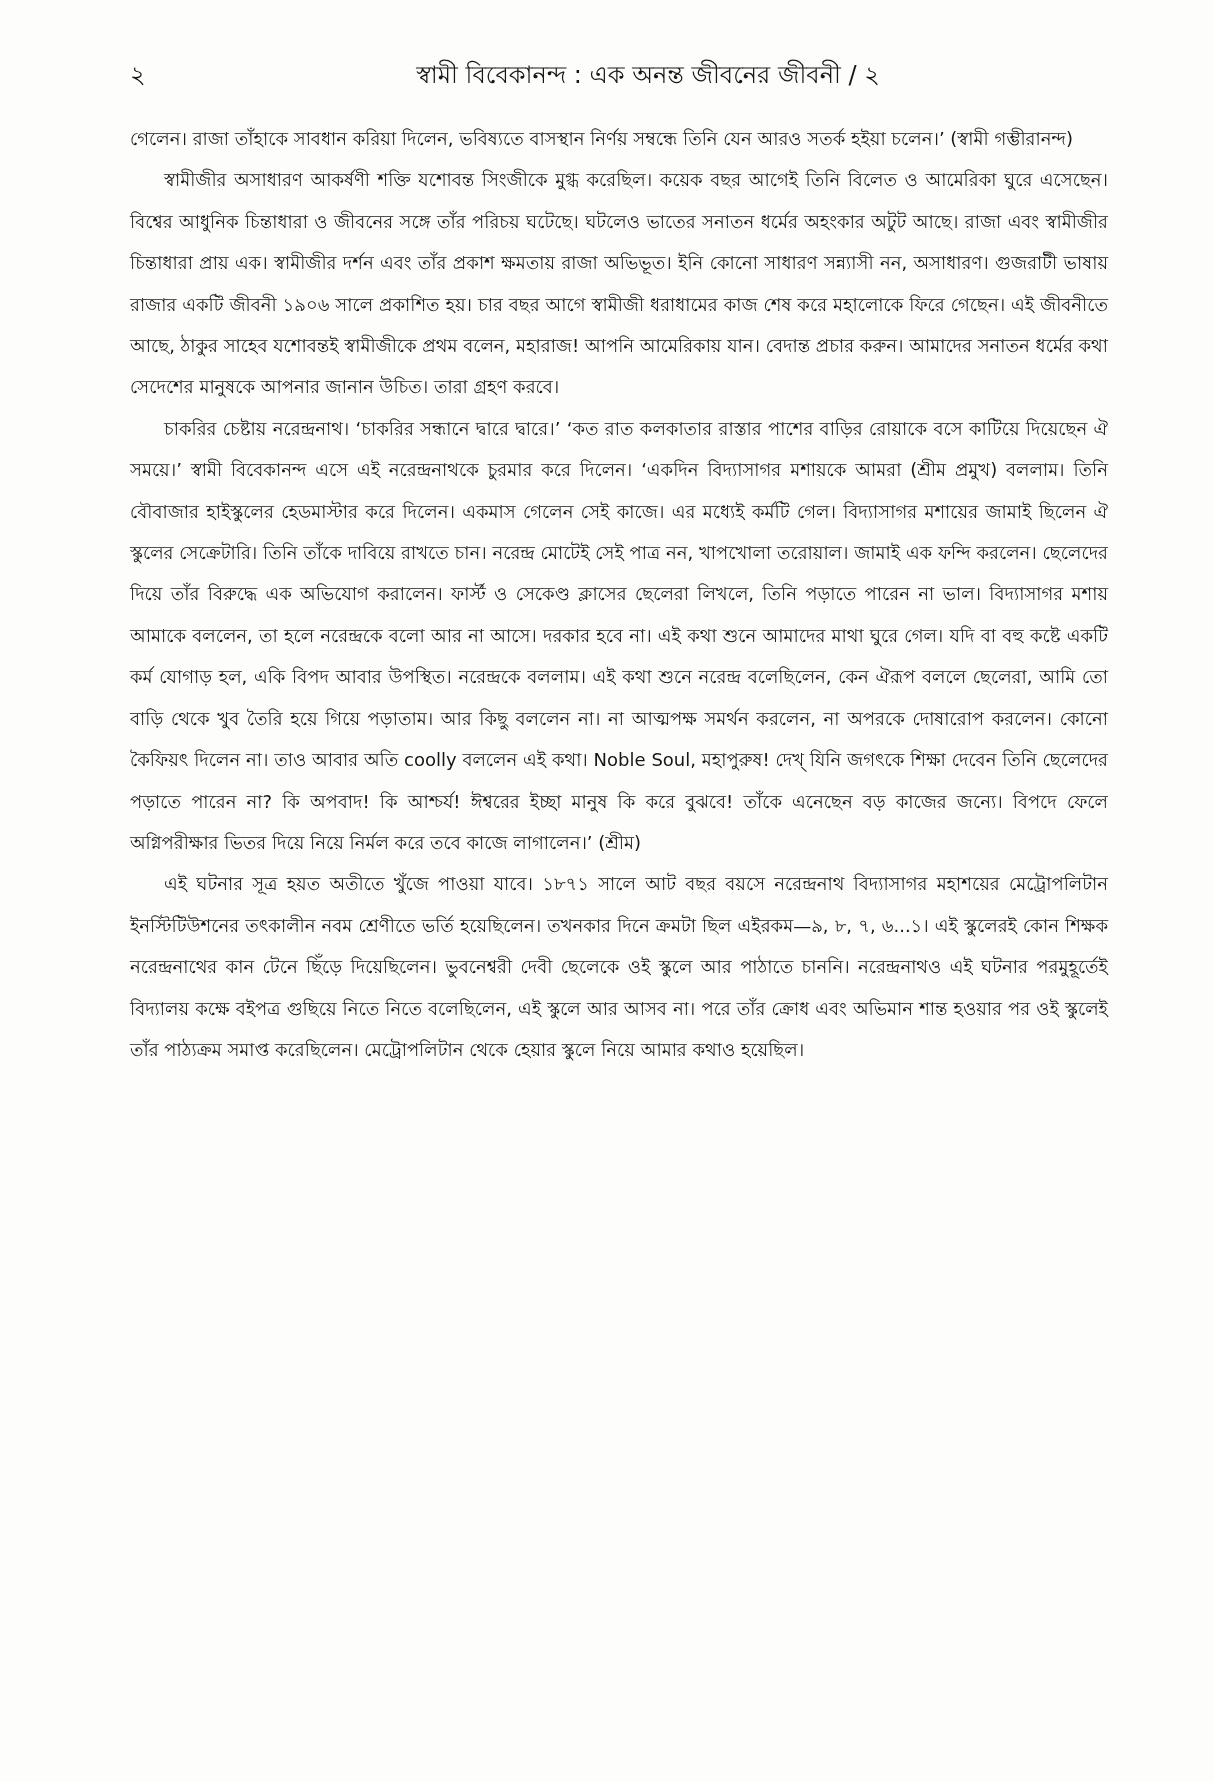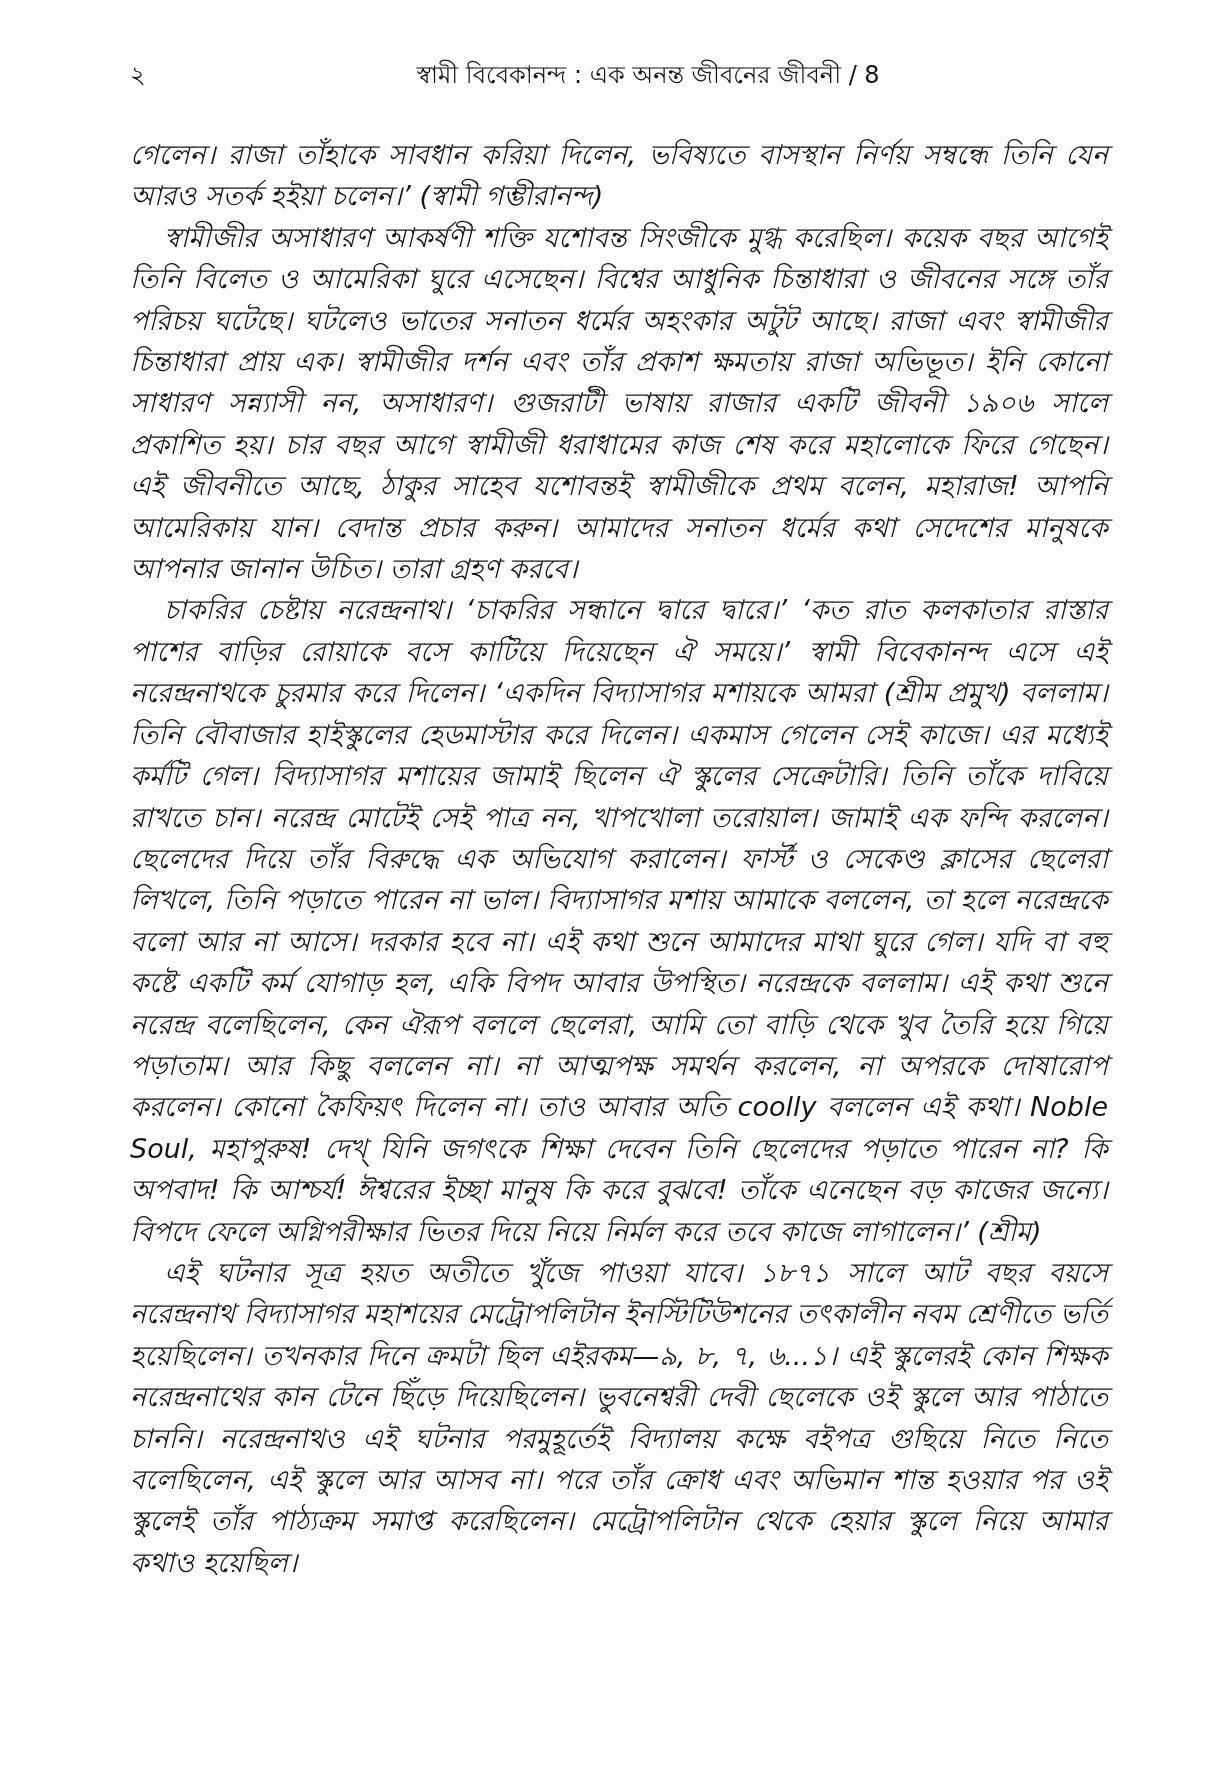--- a/index.html
+++ b/index.html
@@ -9,33 +9,33 @@
     background: #fdfdfc; color: #161616;
     font-family: "DejaVu Sans", sans-serif;
   }
   .header {
     position: absolute; top: 56px; left: 130px; right: 108px; height: 40px;
     font-size: 24px;
   }
   .page-num { position: absolute; left: 0; top: 0; }
   .running-title { position: absolute; left: 0; right: 0; top: 0; text-align: center; padding-left: 60px; }
   .body-text {
-    position: absolute; top: 134px; left: 130px; width: 978px;
-    font-size: 27px; line-height: 41.4px; text-align: justify; font-style: italic;
+    position: absolute; top: 118px; left: 130px; width: 978px;
+    font-size: 18px; line-height: 41.4px; text-align: justify;
   }
   .body-text p { margin: 0; }
   .body-text p.indent { text-indent: 34px; }
 </style>
 </head>
 <body>
 
 <div class="page">
   <div class="header">
     <span class="page-num">২</span>
-    <div class="running-title">স্বামী বিবেকানন্দ : এক অনন্ত জীবনের জীবনী / 8</div>
+    <div class="running-title">স্বামী বিবেকানন্দ : এক অনন্ত জীবনের জীবনী / ২</div>
   </div>
 
   <div class="body-text">
     <p>গেলেন। রাজা তাঁহাকে সাবধান করিয়া দিলেন, ভবিষ্যতে বাসস্থান নির্ণয় সম্বন্ধে তিনি যেন আরও সতর্ক হইয়া চলেন।’ (স্বামী গম্ভীরানন্দ)</p>
     <p class="indent">স্বামীজীর অসাধারণ আকর্ষণী শক্তি যশোবন্ত সিংজীকে মুগ্ধ করেছিল। কয়েক বছর আগেই তিনি বিলেত ও আমেরিকা ঘুরে এসেছেন। বিশ্বের আধুনিক চিন্তাধারা ও জীবনের সঙ্গে তাঁর পরিচয় ঘটেছে। ঘটলেও ভাতের সনাতন ধর্মের অহংকার অটুট আছে। রাজা এবং স্বামীজীর চিন্তাধারা প্রায় এক। স্বামীজীর দর্শন এবং তাঁর প্রকাশ ক্ষমতায় রাজা অভিভূত। ইনি কোনো সাধারণ সন্ন্যাসী নন, অসাধারণ। গুজরাটী ভাষায় রাজার একটি জীবনী ১৯০৬ সালে প্রকাশিত হয়। চার বছর আগে স্বামীজী ধরাধামের কাজ শেষ করে মহালোকে ফিরে গেছেন। এই জীবনীতে আছে, ঠাকুর সাহেব যশোবন্তই স্বামীজীকে প্রথম বলেন, মহারাজ! আপনি আমেরিকায় যান। বেদান্ত প্রচার করুন। আমাদের সনাতন ধর্মের কথা সেদেশের মানুষকে আপনার জানান উচিত। তারা গ্রহণ করবে।</p>
     <p class="indent">চাকরির চেষ্টায় নরেন্দ্রনাথ। ‘চাকরির সন্ধানে দ্বারে দ্বারে।’ ‘কত রাত কলকাতার রাস্তার পাশের বাড়ির রোয়াকে বসে কাটিয়ে দিয়েছেন ঐ সময়ে।’ স্বামী বিবেকানন্দ এসে এই নরেন্দ্রনাথকে চুরমার করে দিলেন। ‘একদিন বিদ্যাসাগর মশায়কে আমরা (শ্রীম প্রমুখ) বললাম। তিনি বৌবাজার হাইস্কুলের হেডমাস্টার করে দিলেন। একমাস গেলেন সেই কাজে। এর মধ্যেই কর্মটি গেল। বিদ্যাসাগর মশায়ের জামাই ছিলেন ঐ স্কুলের সেক্রেটারি। তিনি তাঁকে দাবিয়ে রাখতে চান। নরেন্দ্র মোটেই সেই পাত্র নন, খাপখোলা তরোয়াল। জামাই এক ফন্দি করলেন। ছেলেদের দিয়ে তাঁর বিরুদ্ধে এক অভিযোগ করালেন। ফার্স্ট ও সেকেণ্ড ক্লাসের ছেলেরা লিখলে, তিনি পড়াতে পারেন না ভাল। বিদ্যাসাগর মশায় আমাকে বললেন, তা হলে নরেন্দ্রকে বলো আর না আসে। দরকার হবে না। এই কথা শুনে আমাদের মাথা ঘুরে গেল। যদি বা বহু কষ্টে একটি কর্ম যোগাড় হল, একি বিপদ আবার উপস্থিত। নরেন্দ্রকে বললাম। এই কথা শুনে নরেন্দ্র বলেছিলেন, কেন ঐরূপ বললে ছেলেরা, আমি তো বাড়ি থেকে খুব তৈরি হয়ে গিয়ে পড়াতাম। আর কিছু বললেন না। না আত্মপক্ষ সমর্থন করলেন, না অপরকে দোষারোপ করলেন। কোনো কৈফিয়ৎ দিলেন না। তাও আবার অতি coolly বললেন এই কথা। Noble Soul, মহাপুরুষ! দেখ্ যিনি জগৎকে শিক্ষা দেবেন তিনি ছেলেদের পড়াতে পারেন না? কি অপবাদ! কি আশ্চর্য! ঈশ্বরের ইচ্ছা মানুষ কি করে বুঝবে! তাঁকে এনেছেন বড় কাজের জন্যে। বিপদে ফেলে অগ্নিপরীক্ষার ভিতর দিয়ে নিয়ে নির্মল করে তবে কাজে লাগালেন।’ (শ্রীম)</p>
     <p class="indent">এই ঘটনার সূত্র হয়ত অতীতে খুঁজে পাওয়া যাবে। ১৮৭১ সালে আট বছর বয়সে নরেন্দ্রনাথ বিদ্যাসাগর মহাশয়ের মেট্রোপলিটান ইনস্টিটিউশনের তৎকালীন নবম শ্রেণীতে ভর্তি হয়েছিলেন। তখনকার দিনে ক্রমটা ছিল এইরকম—৯, ৮, ৭, ৬...১। এই স্কুলেরই কোন শিক্ষক নরেন্দ্রনাথের কান টেনে ছিঁড়ে দিয়েছিলেন। ভুবনেশ্বরী দেবী ছেলেকে ওই স্কুলে আর পাঠাতে চাননি। নরেন্দ্রনাথও এই ঘটনার পরমুহূর্তেই বিদ্যালয় কক্ষে বইপত্র গুছিয়ে নিতে নিতে বলেছিলেন, এই স্কুলে আর আসব না। পরে তাঁর ক্রোধ এবং অভিমান শান্ত হওয়ার পর ওই স্কুলেই তাঁর পাঠ্যক্রম সমাপ্ত করেছিলেন। মেট্রোপলিটান থেকে হেয়ার স্কুলে নিয়ে আমার কথাও হয়েছিল।</p>
   </div>
 </div>
 

